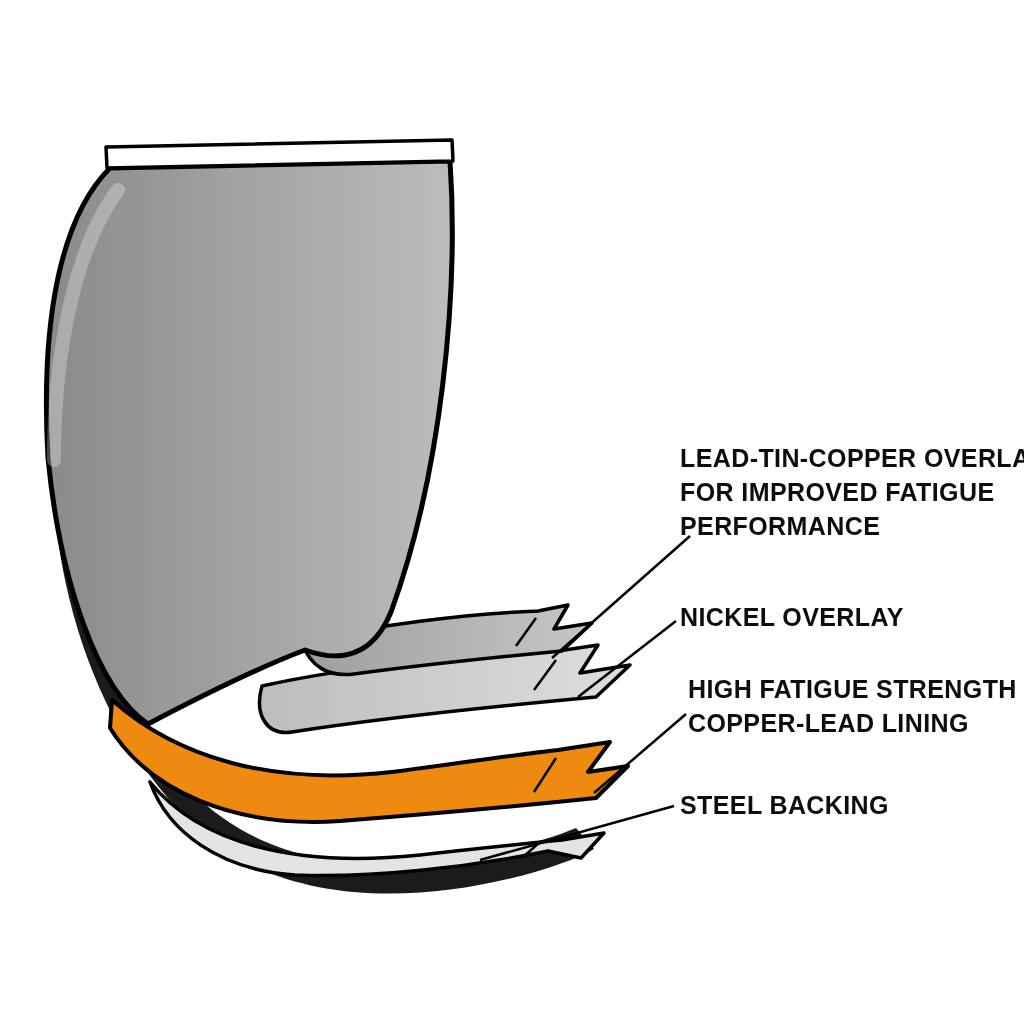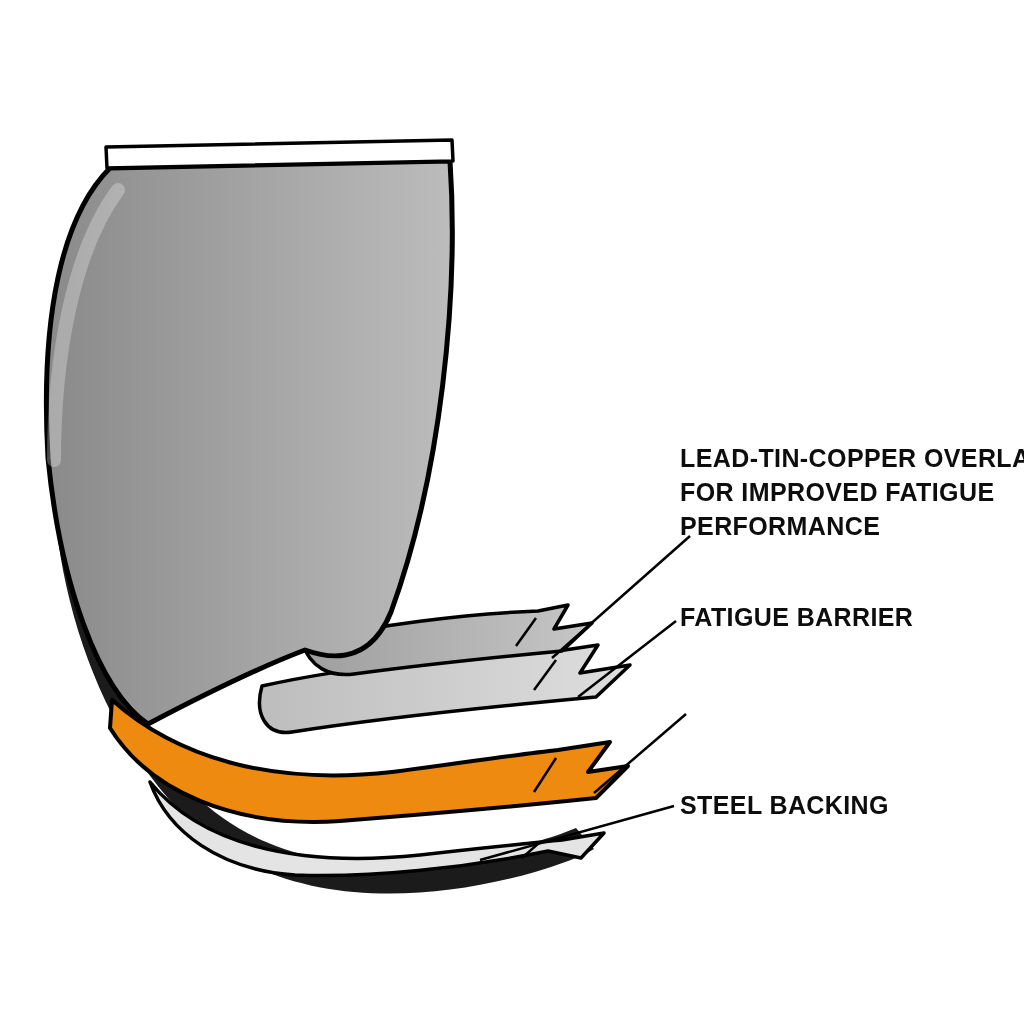--- a/index.html
+++ b/index.html
@@ -102,21 +102,25 @@
     <line x1="674" y1="806" x2="480" y2="860" stroke="#000000" stroke-width="2.5"></line>
   </svg>
 
   <div class="label" style="left:680px; top:441px;">
     <div>LEAD-TIN-COPPER OVERLAY</div>
     <div>FOR IMPROVED FATIGUE</div>
     <div>PERFORMANCE</div>
   </div>
 
   <div class="label" style="left:680px; top:600px;">
-    <div>FATIGUE BARRIER</div>
+    <div>NICKEL OVERLAY</div>
   </div>
 
+  <div class="label" style="left:688px; top:672px;">
+    <div>HIGH FATIGUE STRENGTH</div>
+    <div>COPPER-LEAD LINING</div>
+  </div>
 
   <div class="label" style="left:680px; top:788px;text-align:right;">
     <div>STEEL BACKING</div>
   </div>
 
 </div>
 
 </body></html>

